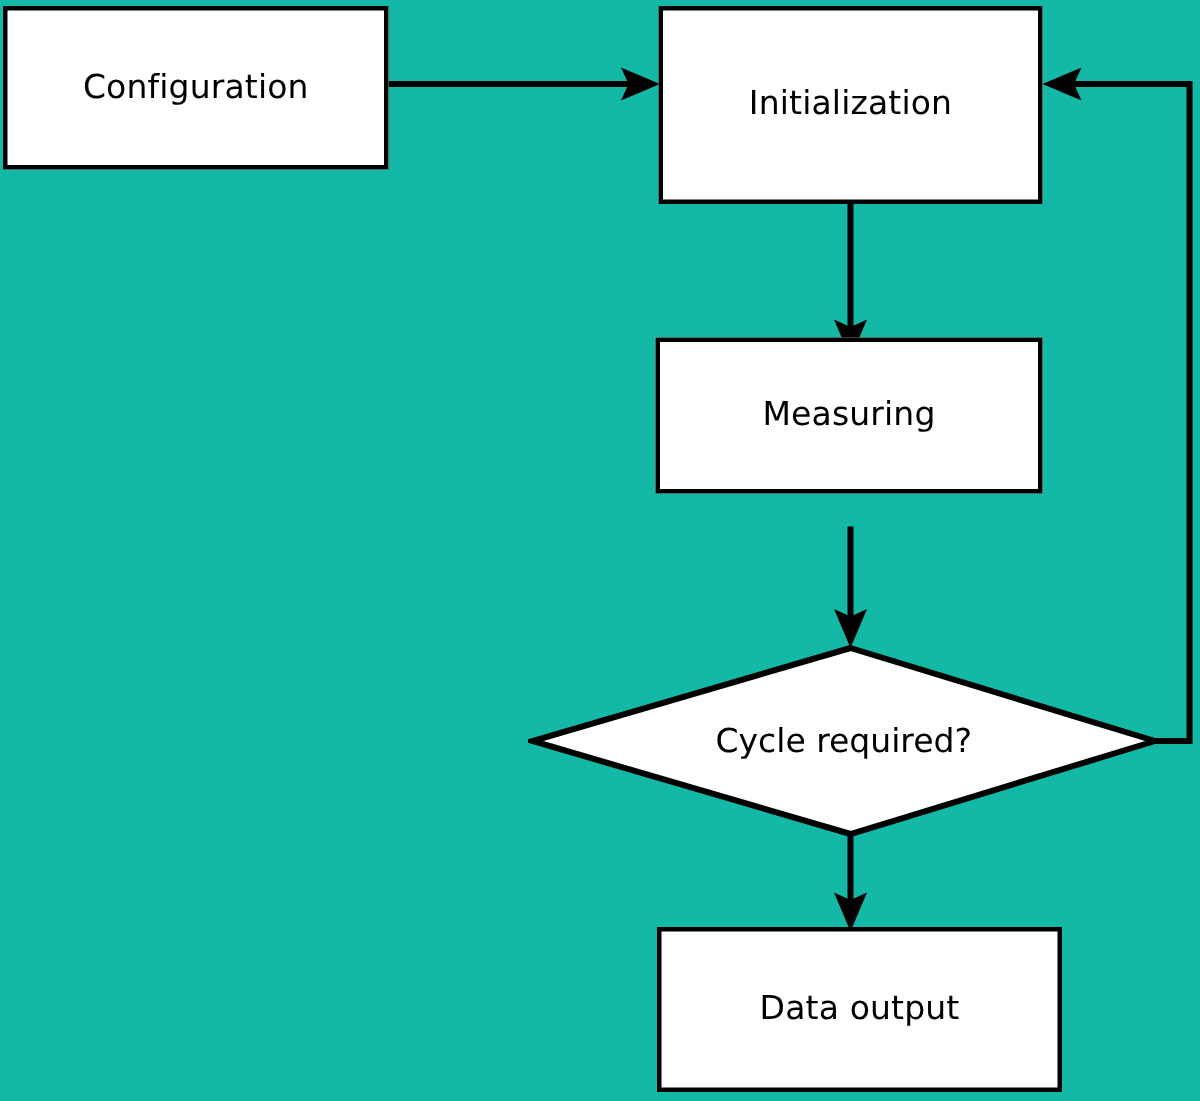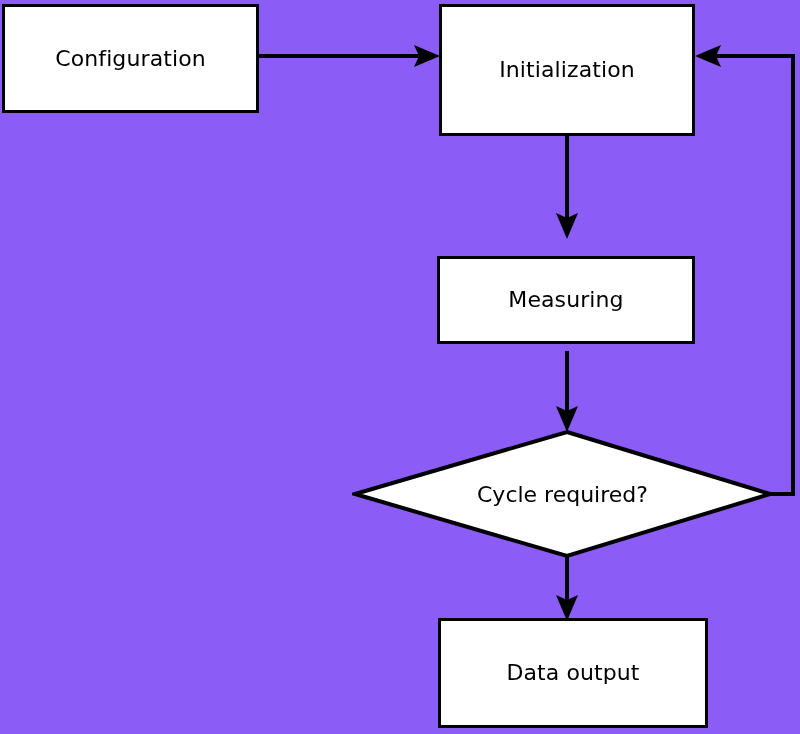--- a/index.html
+++ b/index.html
@@ -8,21 +8,21 @@
     padding: 0;
     background: #ffffff;
   }
   body {
     font-family: "DejaVu Sans", sans-serif;
   }
   #canvas {
     position: relative;
     width: 800px;
     height: 734px;
-    background: #8b5cf6;
+    background: #14b8a6;
     overflow: hidden;
   }
   #edges {
     position: absolute;
     left: 0;
     top: 0;
     width: 800px;
     height: 734px;
   }
   .node {
@@ -61,21 +61,21 @@
     align-items: center;
     justify-content: center;
     font-family: "DejaVu Sans", sans-serif;
     font-size: 22px;
     color: #000000;
     white-space: nowrap;
   }
   
   #node-configuration { left: 2px;   top: 4px;   width: 257px; height: 109px; }
   #node-initialization{ left: 439px; top: 4px;   width: 256px; height: 132px; }
-  #node-measuring     { left: 437px; top: 256px; width: 258px; height: 88px; }
+  #node-measuring     { left: 437px; top: 225px; width: 258px; height: 104px; }
   #node-dataoutput    { left: 438px; top: 618px; width: 270px; height: 110px; }
   #node-cycle         { left: 352px; top: 429px; width: 421px; height: 130px; text-align: right; }
 </style>
 </head>
 <body>
 
 <div id="canvas">
 
   <svg id="edges" viewBox="0 0 800 734" width="800" height="734" xmlns="http://www.w3.org/2000/svg">
 

